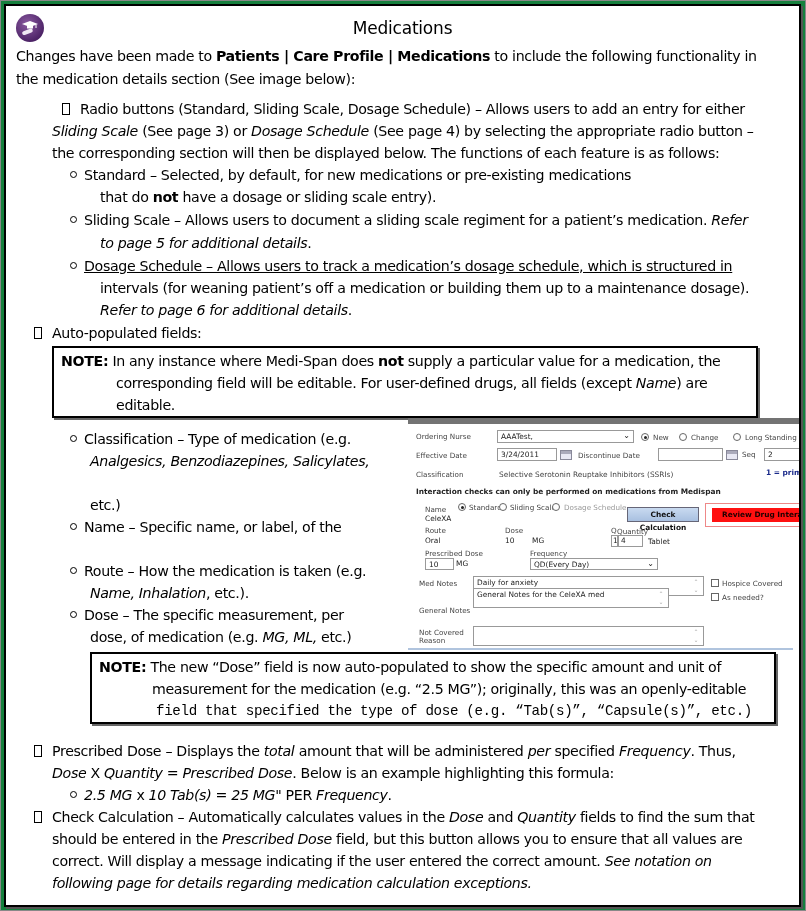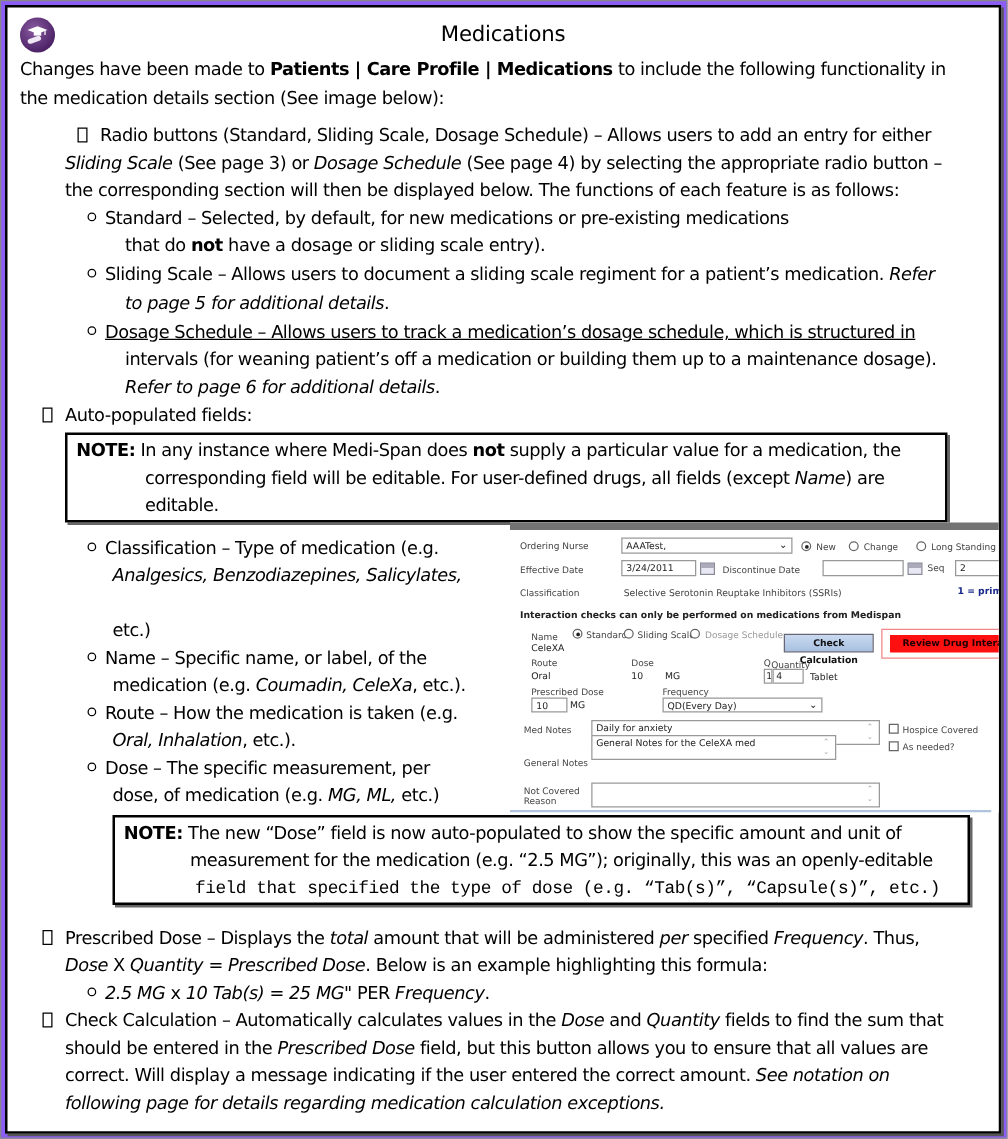--- a/index.html
+++ b/index.html
@@ -1,21 +1,21 @@
 <!DOCTYPE html>
 <html><head>
 <meta charset="utf-8">
 <style>
   * { box-sizing: border-box; margin: 0; padding: 0; }
   html, body { width: 806px; height: 911px; background: #ffffff; overflow: hidden; }
   body { font-family: "DejaVu Sans", sans-serif; color: #000; }
 
   .page {
     position: absolute; left: 0; top: 0; width: 806px; height: 911px;
-    border: 1px solid #888; background: #8b5cf6;
+    border: 1px solid #888; background: #15803d;
   }
   .frame {
     position: absolute; left: 3px; top: 3px; width: 797px; height: 903px;
     border: 2px solid #000;
     box-shadow: 2px 2px 0 #555;
     background: #fff;
   }
 
   .logo {
     position: absolute; left: 10px; top: 8px; width: 28px; height: 28px;
@@ -168,29 +168,26 @@
 
   <div class="txt" style="left:64px; top:422px;">
     <span class="circ"></span><span>Classification – Type of medication (e.g.</span>
   </div>
   <div class="txt" style="left:84px; top:444px;"><i>Analgesics, Benzodiazepines, Salicylates,</i></div>
   <div class="txt" style="left:84px; top:488px;">etc.)</div>
 
   <div class="txt" style="left:64px; top:510px;">
     <span class="circ"></span><span>Name – Specific name, or label, of the</span>
   </div>
-  <div class="txt" style="left:84px; top:532px;">
-    <span>medication (e.g. </span><i>Coumadin, CeleXa</i><span>, etc.).</span>
-  </div>
 
   <div class="txt" style="left:64px; top:554px;">
     <span class="circ"></span><span>Route – How the medication is taken (e.g.</span>
   </div>
   <div class="txt" style="left:84px; top:576px;">
-    <i>Oral, Inhalation</i><span>, etc.).</span>
+    <i>Name, Inhalation</i><span>, etc.).</span>
   </div>
 
   <div class="txt" style="left:64px; top:598px;">
     <span class="circ"></span><span>Dose – The specific measurement, per</span>
   </div>
   <div class="txt" style="left:84px; top:620px;">
     <span>dose, of medication (e.g. </span><i>MG, ML,</i><span> etc.)</span>
   </div>
 
   <div class="app" style="left:402px; top:412px;">

